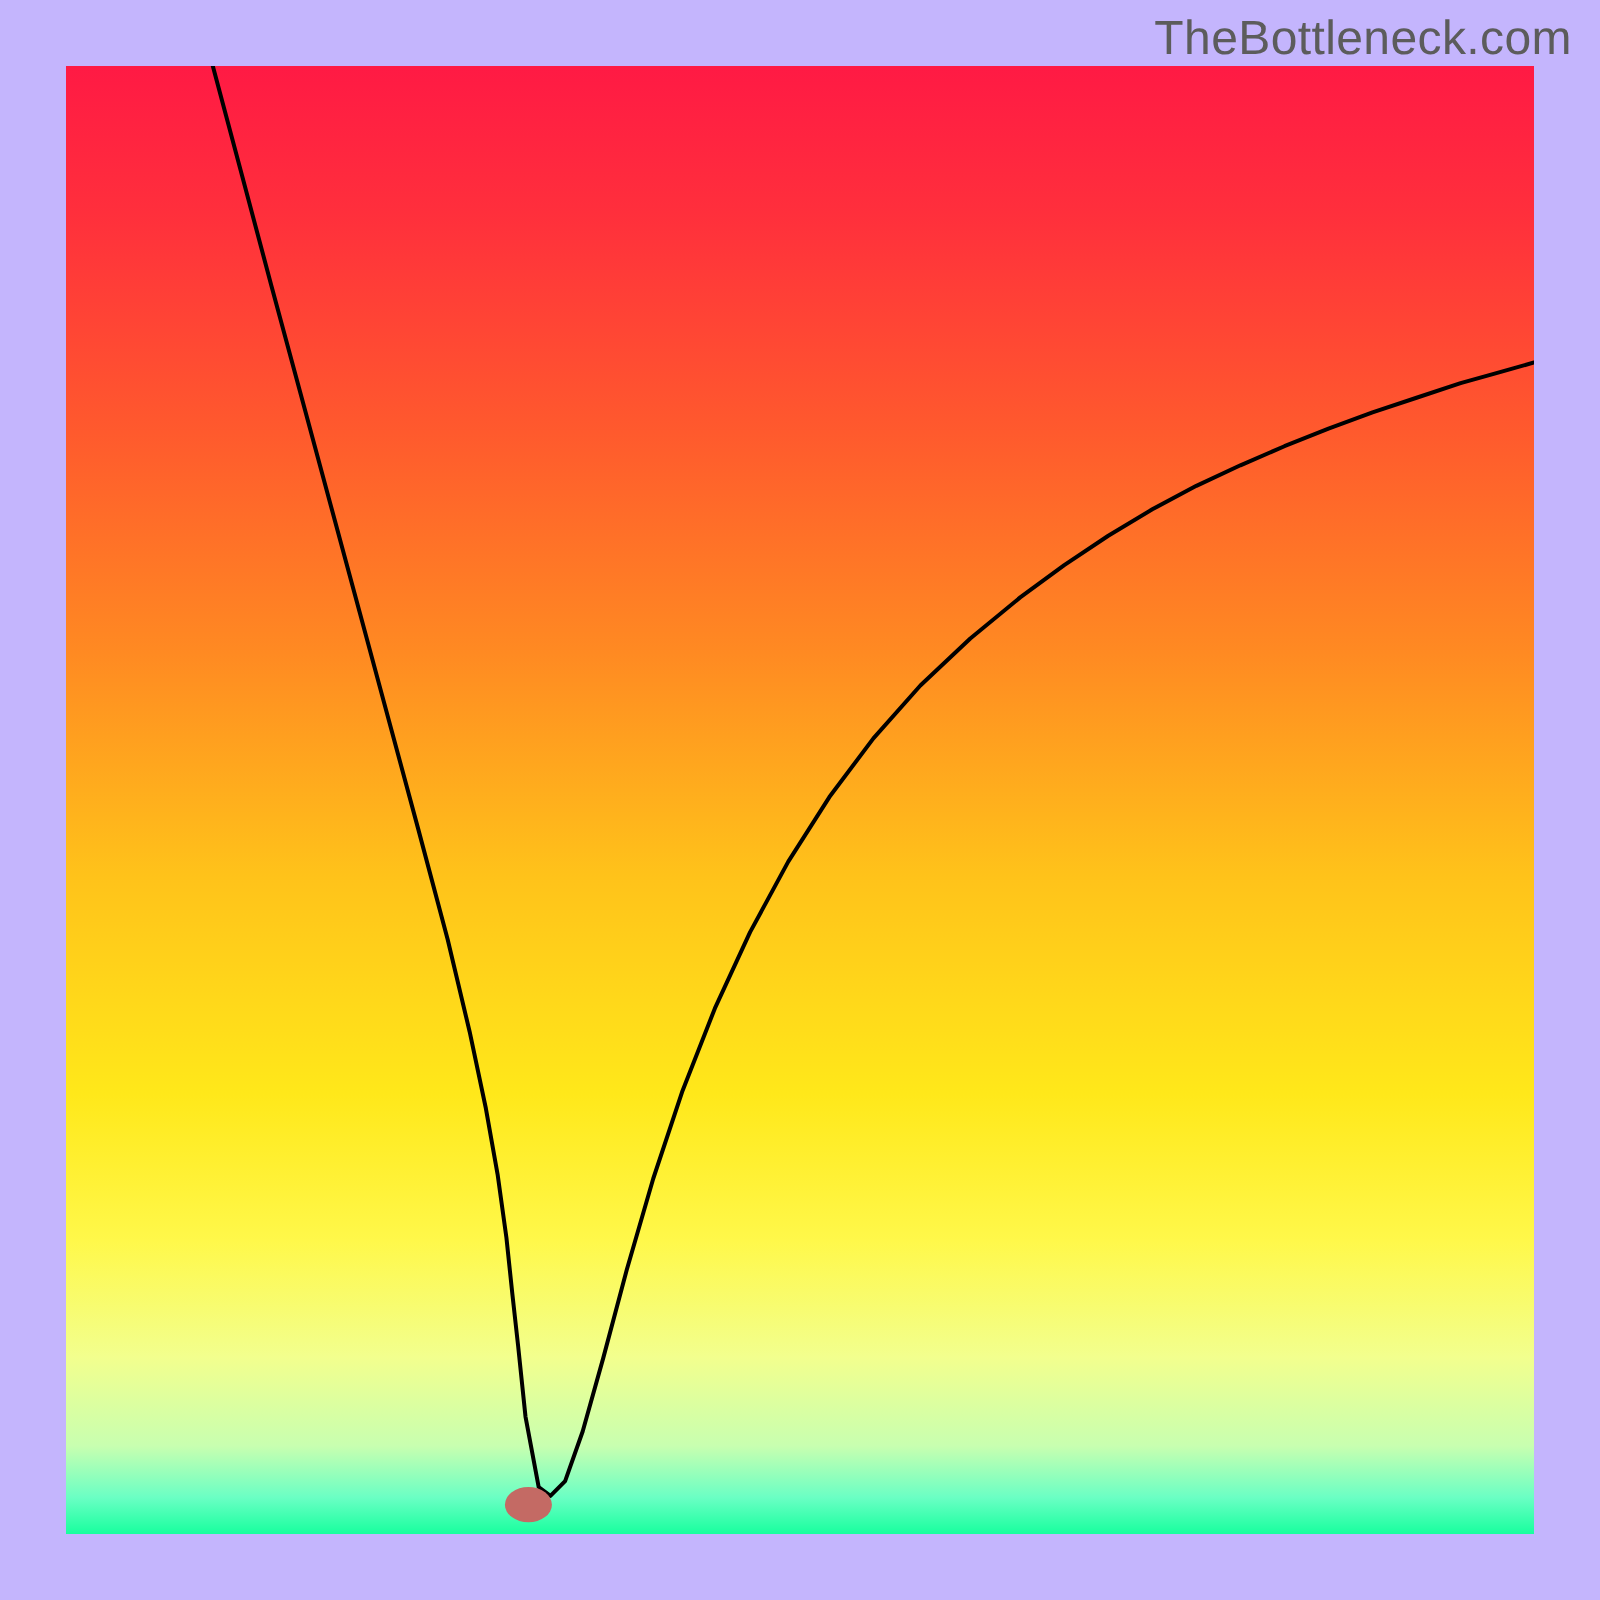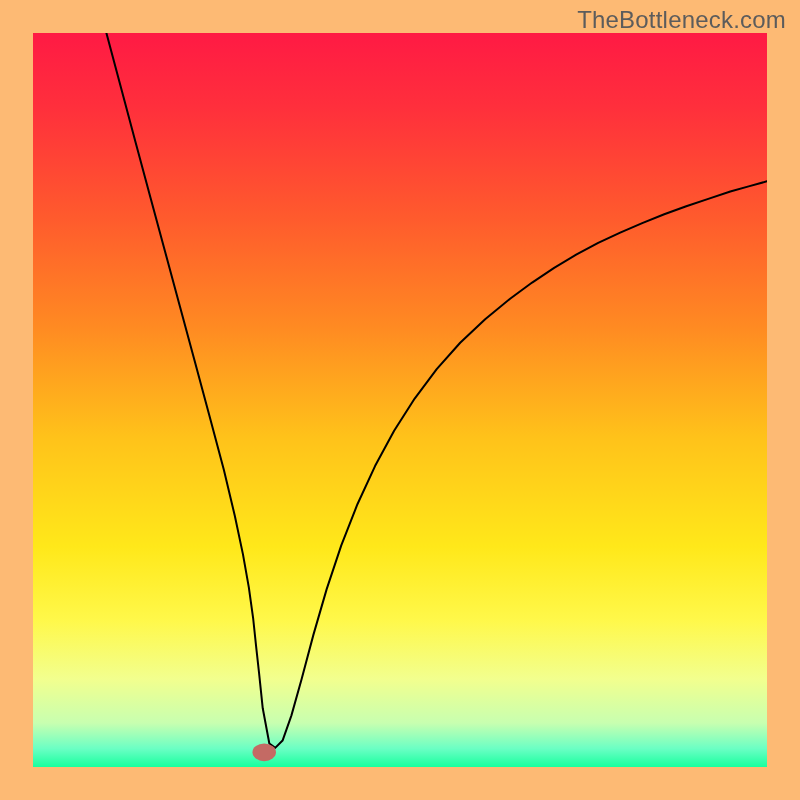--- a/index.html
+++ b/index.html
@@ -8,21 +8,21 @@
     width: 800px;
     height: 800px;
     background: #000;
     overflow: hidden;
     font-family: Arial, Helvetica, sans-serif;
   }
   .stage {
     position: relative;
     width: 800px;
     height: 800px;
-    background: #fdba74;
+    background: #c4b5fd;
   }
   .plot {
     position: absolute;
     left: 33px;
     top: 33px;
     width: 734px;
     height: 734px;
   }
   .watermark {
     position: absolute;

